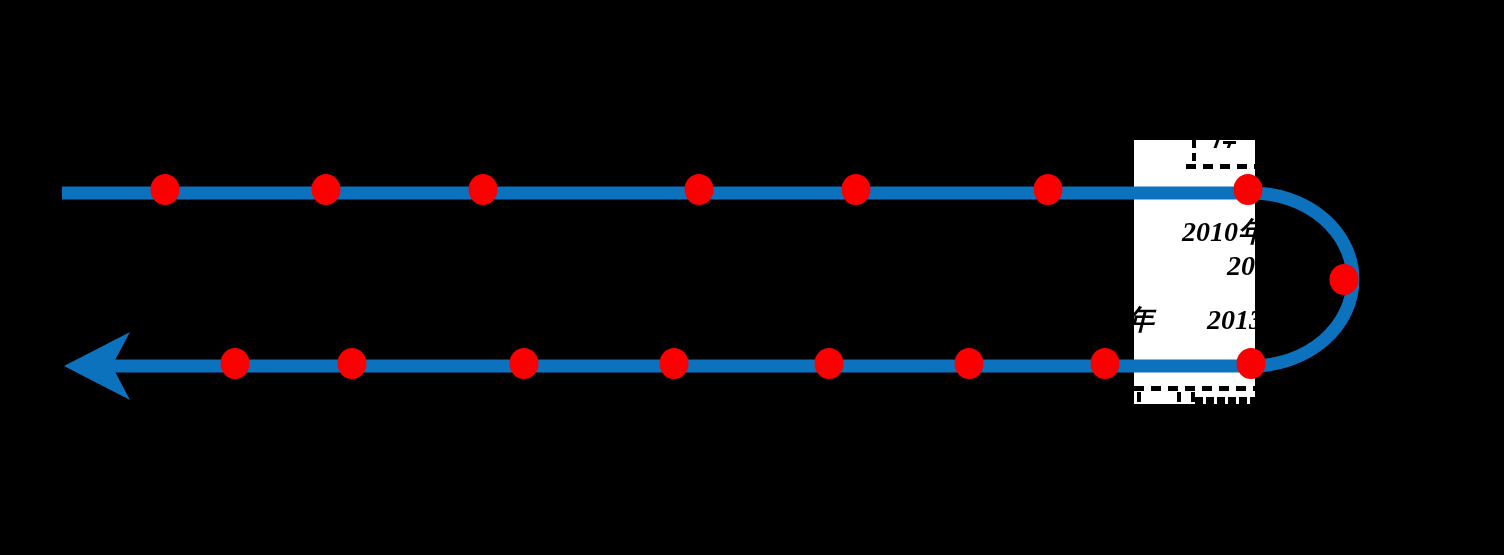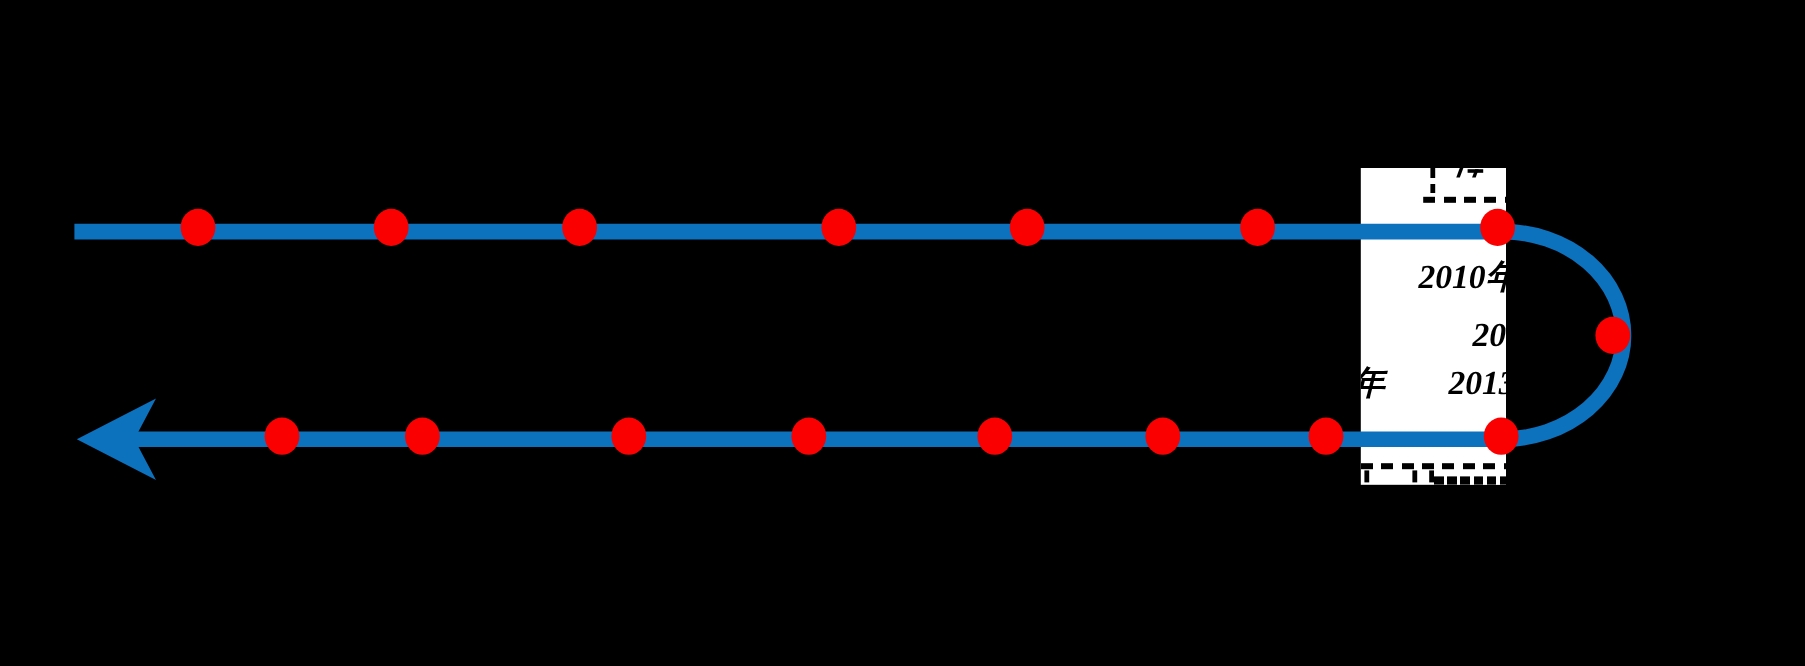--- a/index.html
+++ b/index.html
@@ -39,21 +39,21 @@
   <div id="panel">
 
     <div class="dash-v" style="left:58px;top:0;height:25px;"></div>
     <div class="dash-h" style="left:52px;top:24px;width:69px;"></div>
 
     <div class="frag" style="left:81px;top:0;width:3px;height:8px;transform:skewX(-20deg);"></div>
     <div class="frag" style="left:89px;top:1px;width:13px;height:3px;"></div>
     <div class="frag" style="left:94px;top:1px;width:3px;height:7px;transform:skewX(-20deg);"></div>
 
     <span class="yr" style="left:48px;top:78px;">2010年</span>
-    <span class="yr" style="left:93px;top:126px;">20</span>
+    <span class="yr" style="left:93px;top:112px;">20</span>
     <span class="yr" style="left:73px;top:166px;">2013</span>
     <span class="yr" style="left:-8px;top:166px;">年</span>
 
     <div class="dash-h" style="left:0;top:246px;width:121px;"></div>
     <div class="mini-dash" style="left:3px;top:252px;"></div>
     <div class="mini-dash" style="left:43px;top:252px;"></div>
     <div class="mini-dash" style="left:57px;top:252px;"></div>
     <div class="frag-band" style="left:61px;top:257px;width:60px;"></div>
   </div>
 

